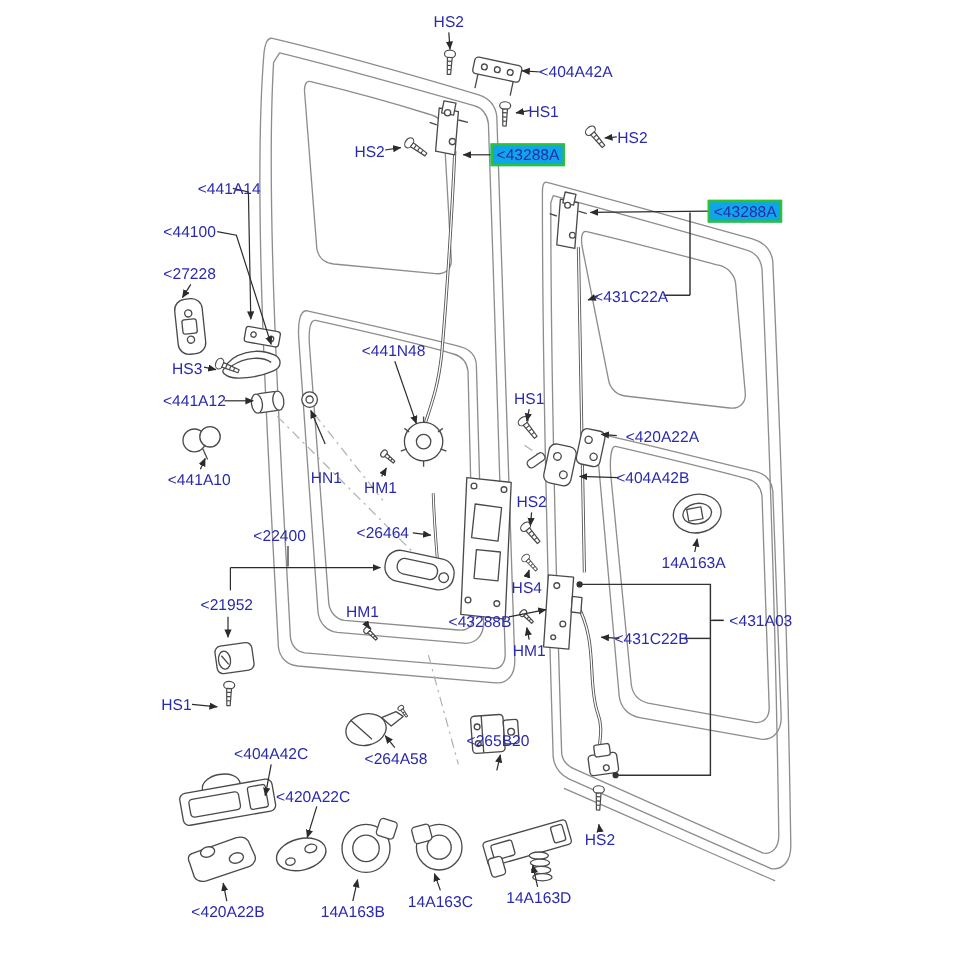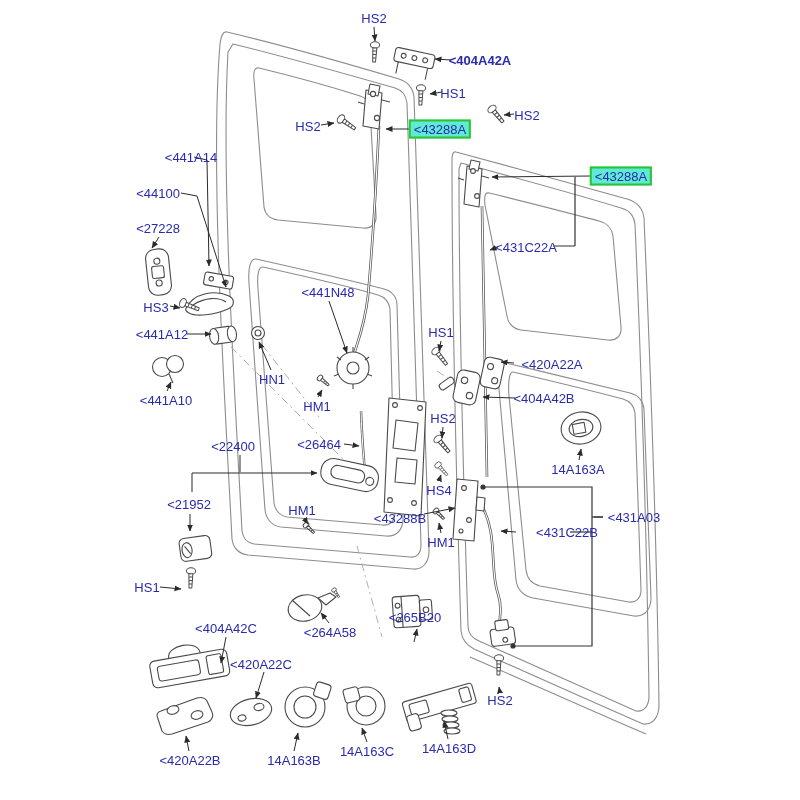--- a/index.html
+++ b/index.html
@@ -2,21 +2,21 @@
 <html><head>
 <meta charset="utf-8">
 <style>
   html,body{margin:0;padding:0;background:#fff;}
   .stage{position:relative;width:800px;height:800px;background:#fff;overflow:hidden;
          font-family:"Liberation Sans",sans-serif;}
   .stage svg{position:absolute;left:0;top:0;}
   .label-layer{position:absolute;left:0;top:0;width:100%;height:100%;}
   .lbl{position:absolute;transform:translate(-50%,-50%);font-size:13px;line-height:15px;
        color:#2a2aae;white-space:nowrap;}
-  .lbl.hl{border:2px solid #2fc12f;background:#5eead4;padding:0 3px;}
+  .lbl.hl{border:2px solid #2fc12f;background:#0ea5e9;padding:0 3px;}
   .lbl.link{cursor:pointer;}
 </style>
 </head>
 <body>
 
 <div class="stage">
 
 <svg width="800" height="800" viewBox="0 0 800 800">
   <defs>
     <marker id="ah" markerWidth="8" markerHeight="7" refX="6.5" refY="3" orient="auto" markerUnits="userSpaceOnUse">
@@ -303,49 +303,49 @@
     <path d="M189,751 L186,736" marker-end="url(#ah)"></path>
     <path d="M294,751 L298,733" marker-end="url(#ah)"></path>
     <path d="M367,742 L362,728" marker-end="url(#ah)"></path>
     <path d="M448,739 L444,721" marker-end="url(#ah)"></path>
     <path d="M500,693 L499,687" marker-end="url(#ah)"></path>
   </g>
 </svg>
 
 <div class="label-layer">
       <div class="lbl" style="left: 374px; top: 18px;">HS2</div>
-      <div class="lbl link" style="left: 480px; top: 60px; font-weight: bold;">&lt;404A42A</div>
+      <div class="lbl link" style="left: 480px; top: 60px;">&lt;404A42A</div>
       <div class="lbl" style="left: 453px; top: 93px;">HS1</div>
       <div class="lbl" style="left: 308px; top: 126px;">HS2</div>
       <div class="lbl hl link" style="left: 440px; top: 129px;">&lt;43288A</div>
       <div class="lbl" style="left: 527px; top: 115px;">HS2</div>
       <div class="lbl hl link" style="left: 621px; top: 176px;">&lt;43288A</div>
       <div class="lbl link" style="left: 168px; top: 157px; margin-left: 23px;">&lt;441A14</div>
       <div class="lbl link" style="left: 158px; top: 193px;">&lt;44100</div>
       <div class="lbl link" style="left: 158px; top: 228px;">&lt;27228</div>
       <div class="lbl" style="left: 156px; top: 307px;">HS3</div>
       <div class="lbl link" style="left: 162px; top: 334px;">&lt;441A12</div>
       <div class="lbl link" style="left: 166px; top: 400px;">&lt;441A10</div>
       <div class="lbl link" style="left: 328px; top: 292px;">&lt;441N48</div>
-      <div class="lbl" style="left: 272px; top: 379px;">HN1</div>
+      <div class="lbl" style="left: 272px; top: 398px;">HN1</div>
       <div class="lbl" style="left: 317px; top: 406px;">HM1</div>
       <div class="lbl" style="left: 441px; top: 332px;">HS1</div>
       <div class="lbl link" style="left: 526px; top: 247px;">&lt;431C22A</div>
       <div class="lbl link" style="left: 542px; top: 364px; margin-left: 10px;">&lt;420A22A</div>
       <div class="lbl link" style="left: 544px; top: 398px;">&lt;404A42B</div>
       <div class="lbl" style="left: 578px; top: 469px;">14A163A</div>
       <div class="lbl" style="left: 443px; top: 418px;">HS2</div>
       <div class="lbl link" style="left: 233px; top: 446px;">&lt;22400</div>
       <div class="lbl link" style="left: 319px; top: 444px;">&lt;26464</div>
       <div class="lbl link" style="left: 189px; top: 504px;">&lt;21952</div>
       <div class="lbl" style="left: 302px; top: 510px;">HM1</div>
       <div class="lbl link" style="left: 400px; top: 518px;">&lt;43288B</div>
       <div class="lbl" style="left: 439px; top: 490px;">HS4</div>
       <div class="lbl" style="left: 441px; top: 542px;">HM1</div>
-      <div class="lbl link" style="left: 543px; top: 532px; margin-left: 24px;">&lt;431C22B</div>
+      <div class="lbl link" style="left: 543px; top: 532px;">&lt;431C22B</div>
       <div class="lbl link" style="left: 634px; top: 517px;">&lt;431A03</div>
       <div class="lbl" style="left: 147px; top: 587px;">HS1</div>
       <div class="lbl link" style="left: 226px; top: 628px;">&lt;404A42C</div>
       <div class="lbl link" style="left: 261px; top: 664px;">&lt;420A22C</div>
       <div class="lbl link" style="left: 330px; top: 632px;">&lt;264A58</div>
       <div class="lbl link" style="left: 415px; top: 617px;">&lt;265B20</div>
       <div class="lbl link" style="left: 190px; top: 760px;">&lt;420A22B</div>
       <div class="lbl" style="left: 294px; top: 760px;">14A163B</div>
       <div class="lbl" style="left: 367px; top: 751px;">14A163C</div>
       <div class="lbl" style="left: 449px; top: 748px;">14A163D</div>

